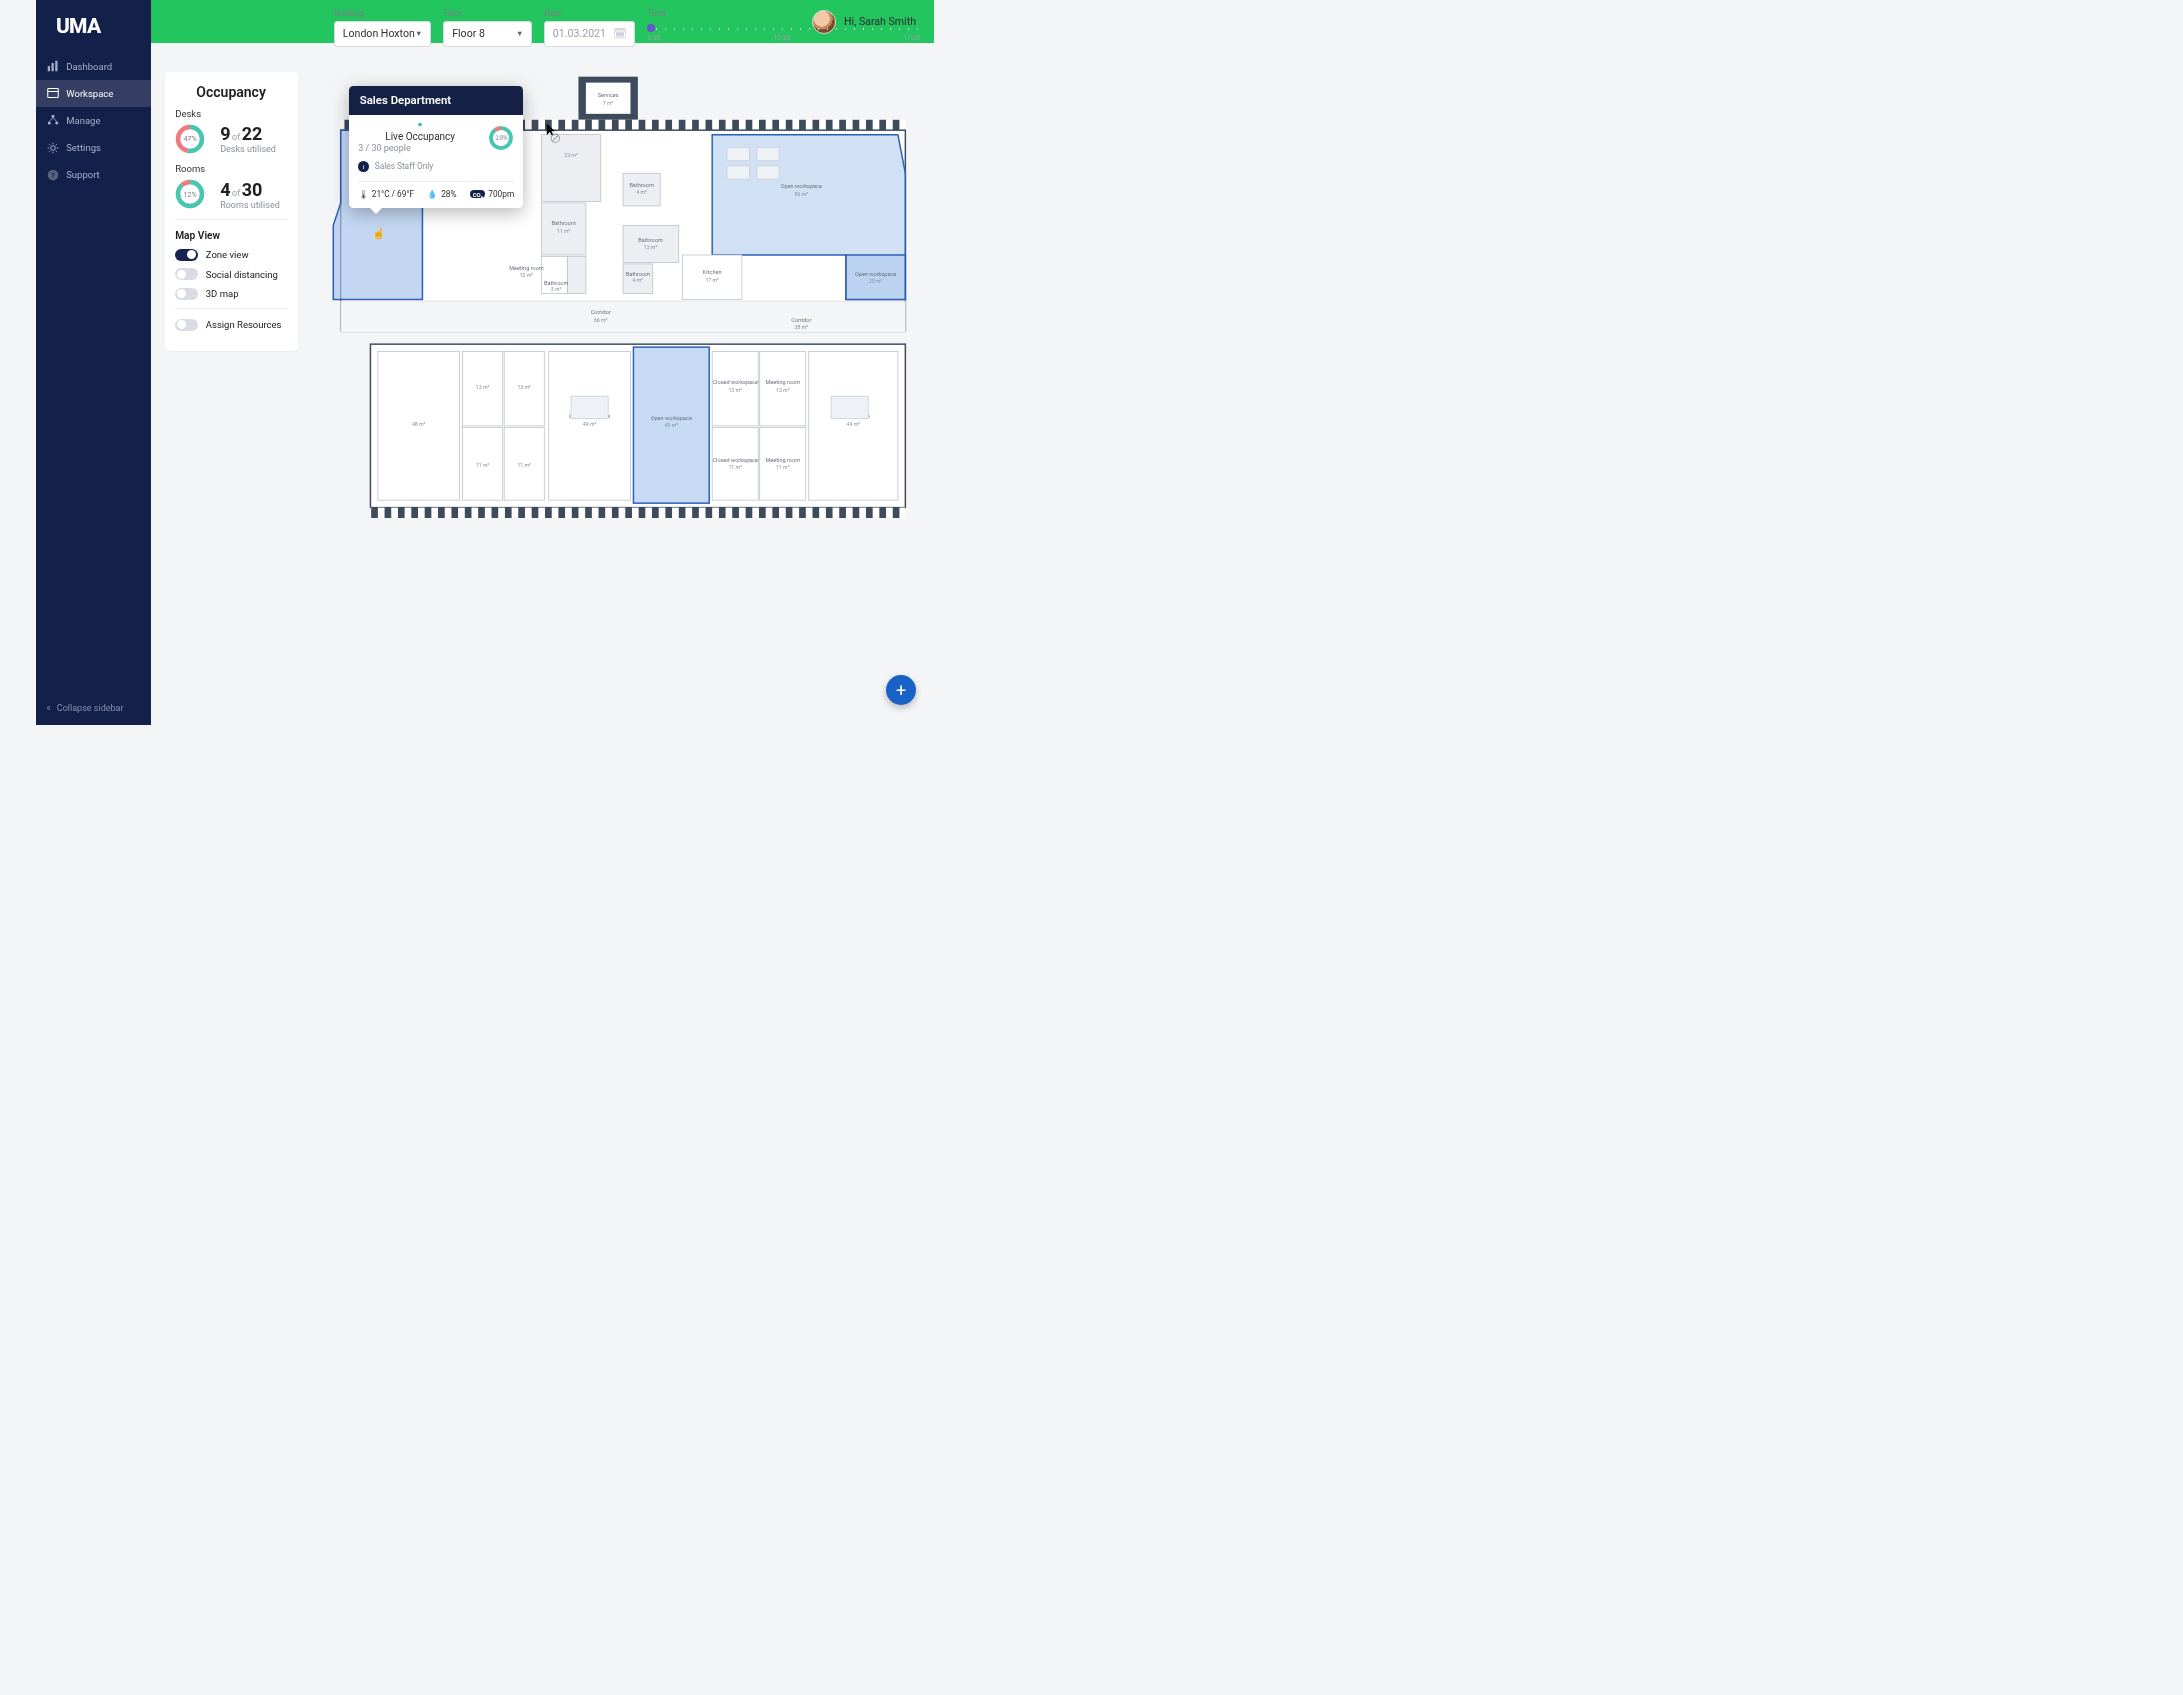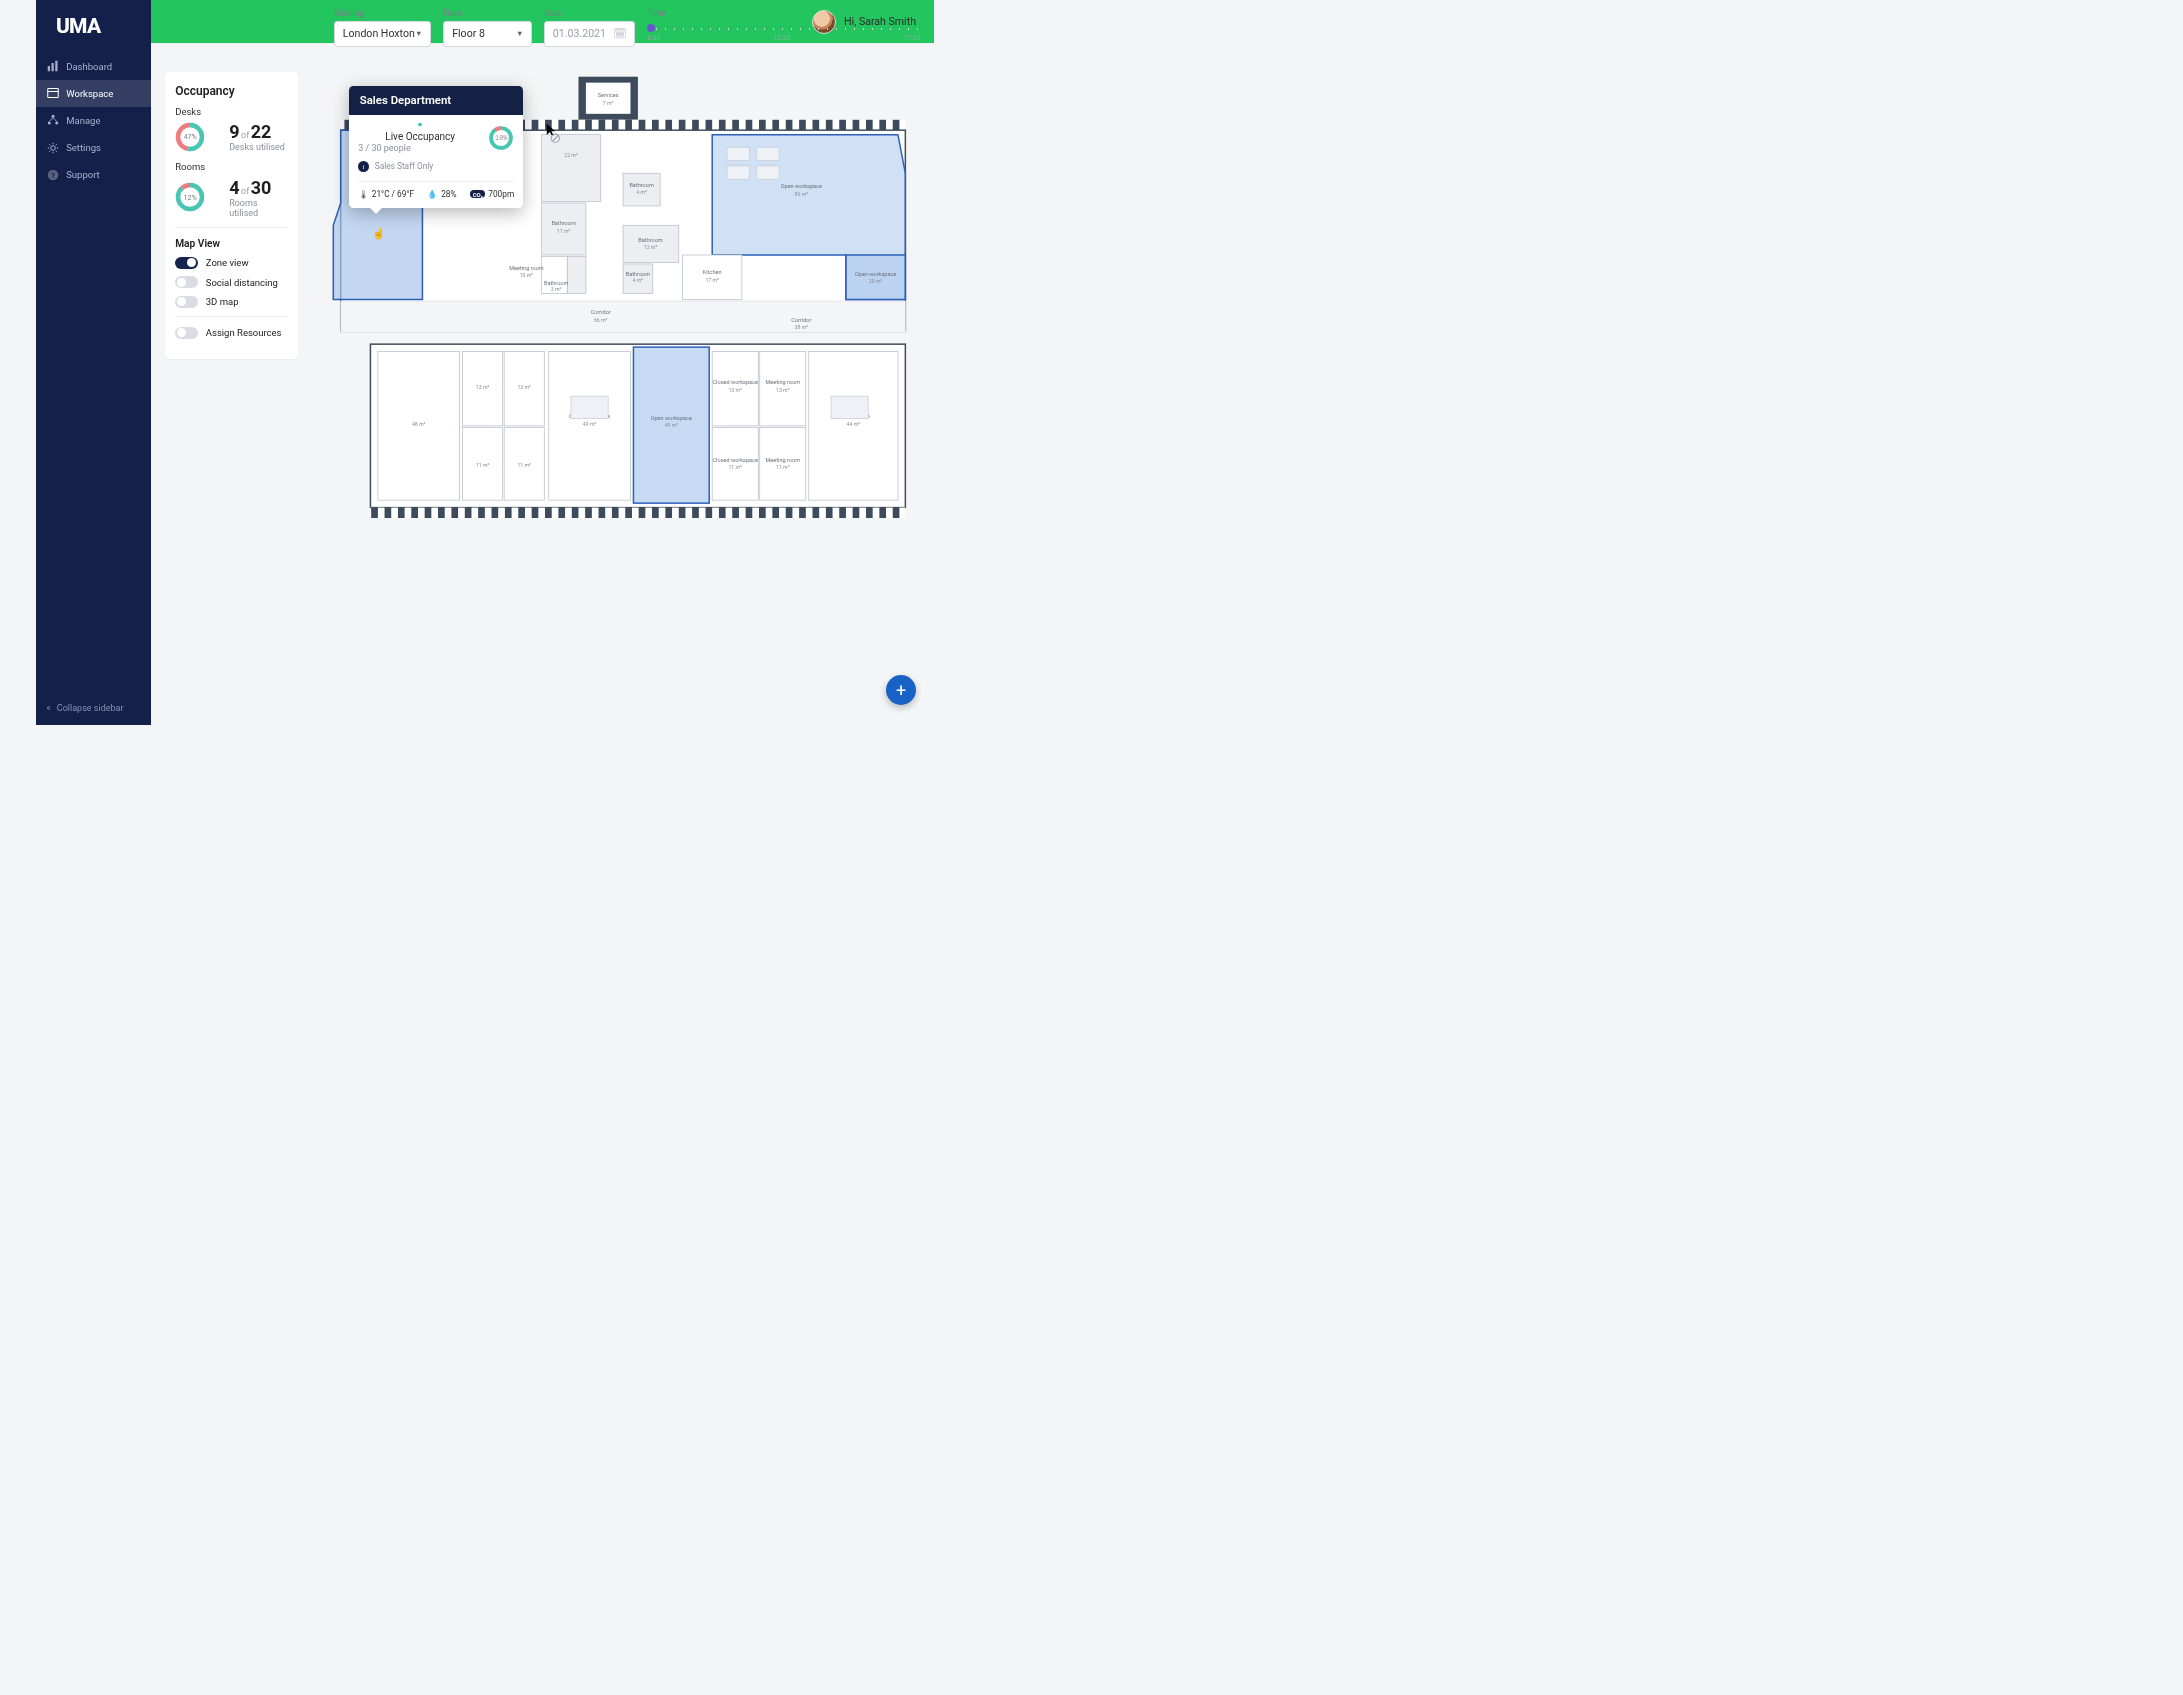--- a/index.html
+++ b/index.html
@@ -117,23 +117,23 @@
 .workspace-row { display: flex; gap: 13.6px; flex: 1; }
 .occupancy-card {
   width: 133px;
   background: #fff;
   border-radius: 4.5px;
   padding: 12px 10.6px;
   box-shadow: 0 0.8px 1.5px rgba(0,0,0,0.04);
   font-size: 10px;
   height: fit-content;
 }
-.occ-heading { font-weight: 600; font-size: 12px; margin-bottom: 7.6px; }
+.occ-heading { font-weight: 600; font-size: 14px; margin-bottom: 7.6px; text-align: center; }
 .occ-sub { font-size: 9.5px; color: #303030; margin-bottom: 4.5px; }
-.metric-row { display: flex; align-items: center; gap: 24px; margin-bottom: 9px; }
+.metric-row { display: flex; align-items: center; gap: 15px; margin-bottom: 9px; }
 .ring { width: 30px; height: 30px; position: relative; }
 .ring svg { transform: rotate(-90deg); }
 .ring-label { position: absolute; inset: 0; display: flex; align-items: center; justify-content: center; font-size: 7.2px; color: #7a7e87; }
 .metric-nums { font-size: 9px; color: #8a8f99; }
 .metric-big { font-size: 18px; font-weight: 700; color: #202020; }
 .metric-of { font-size: 9px; color: #9aa0ab; margin: 0 1.5px; }
 .divider { height: 0.8px; background: #eceef3; margin: 7.6px 0 10.6px; }
 .mapview-h { font-weight: 600; font-size: 10.2px; margin-bottom: 7.6px; }
 .toggle-row { display: flex; align-items: center; gap: 7.6px; font-size: 9.5px; margin-bottom: 7.6px; }
 .tog {

